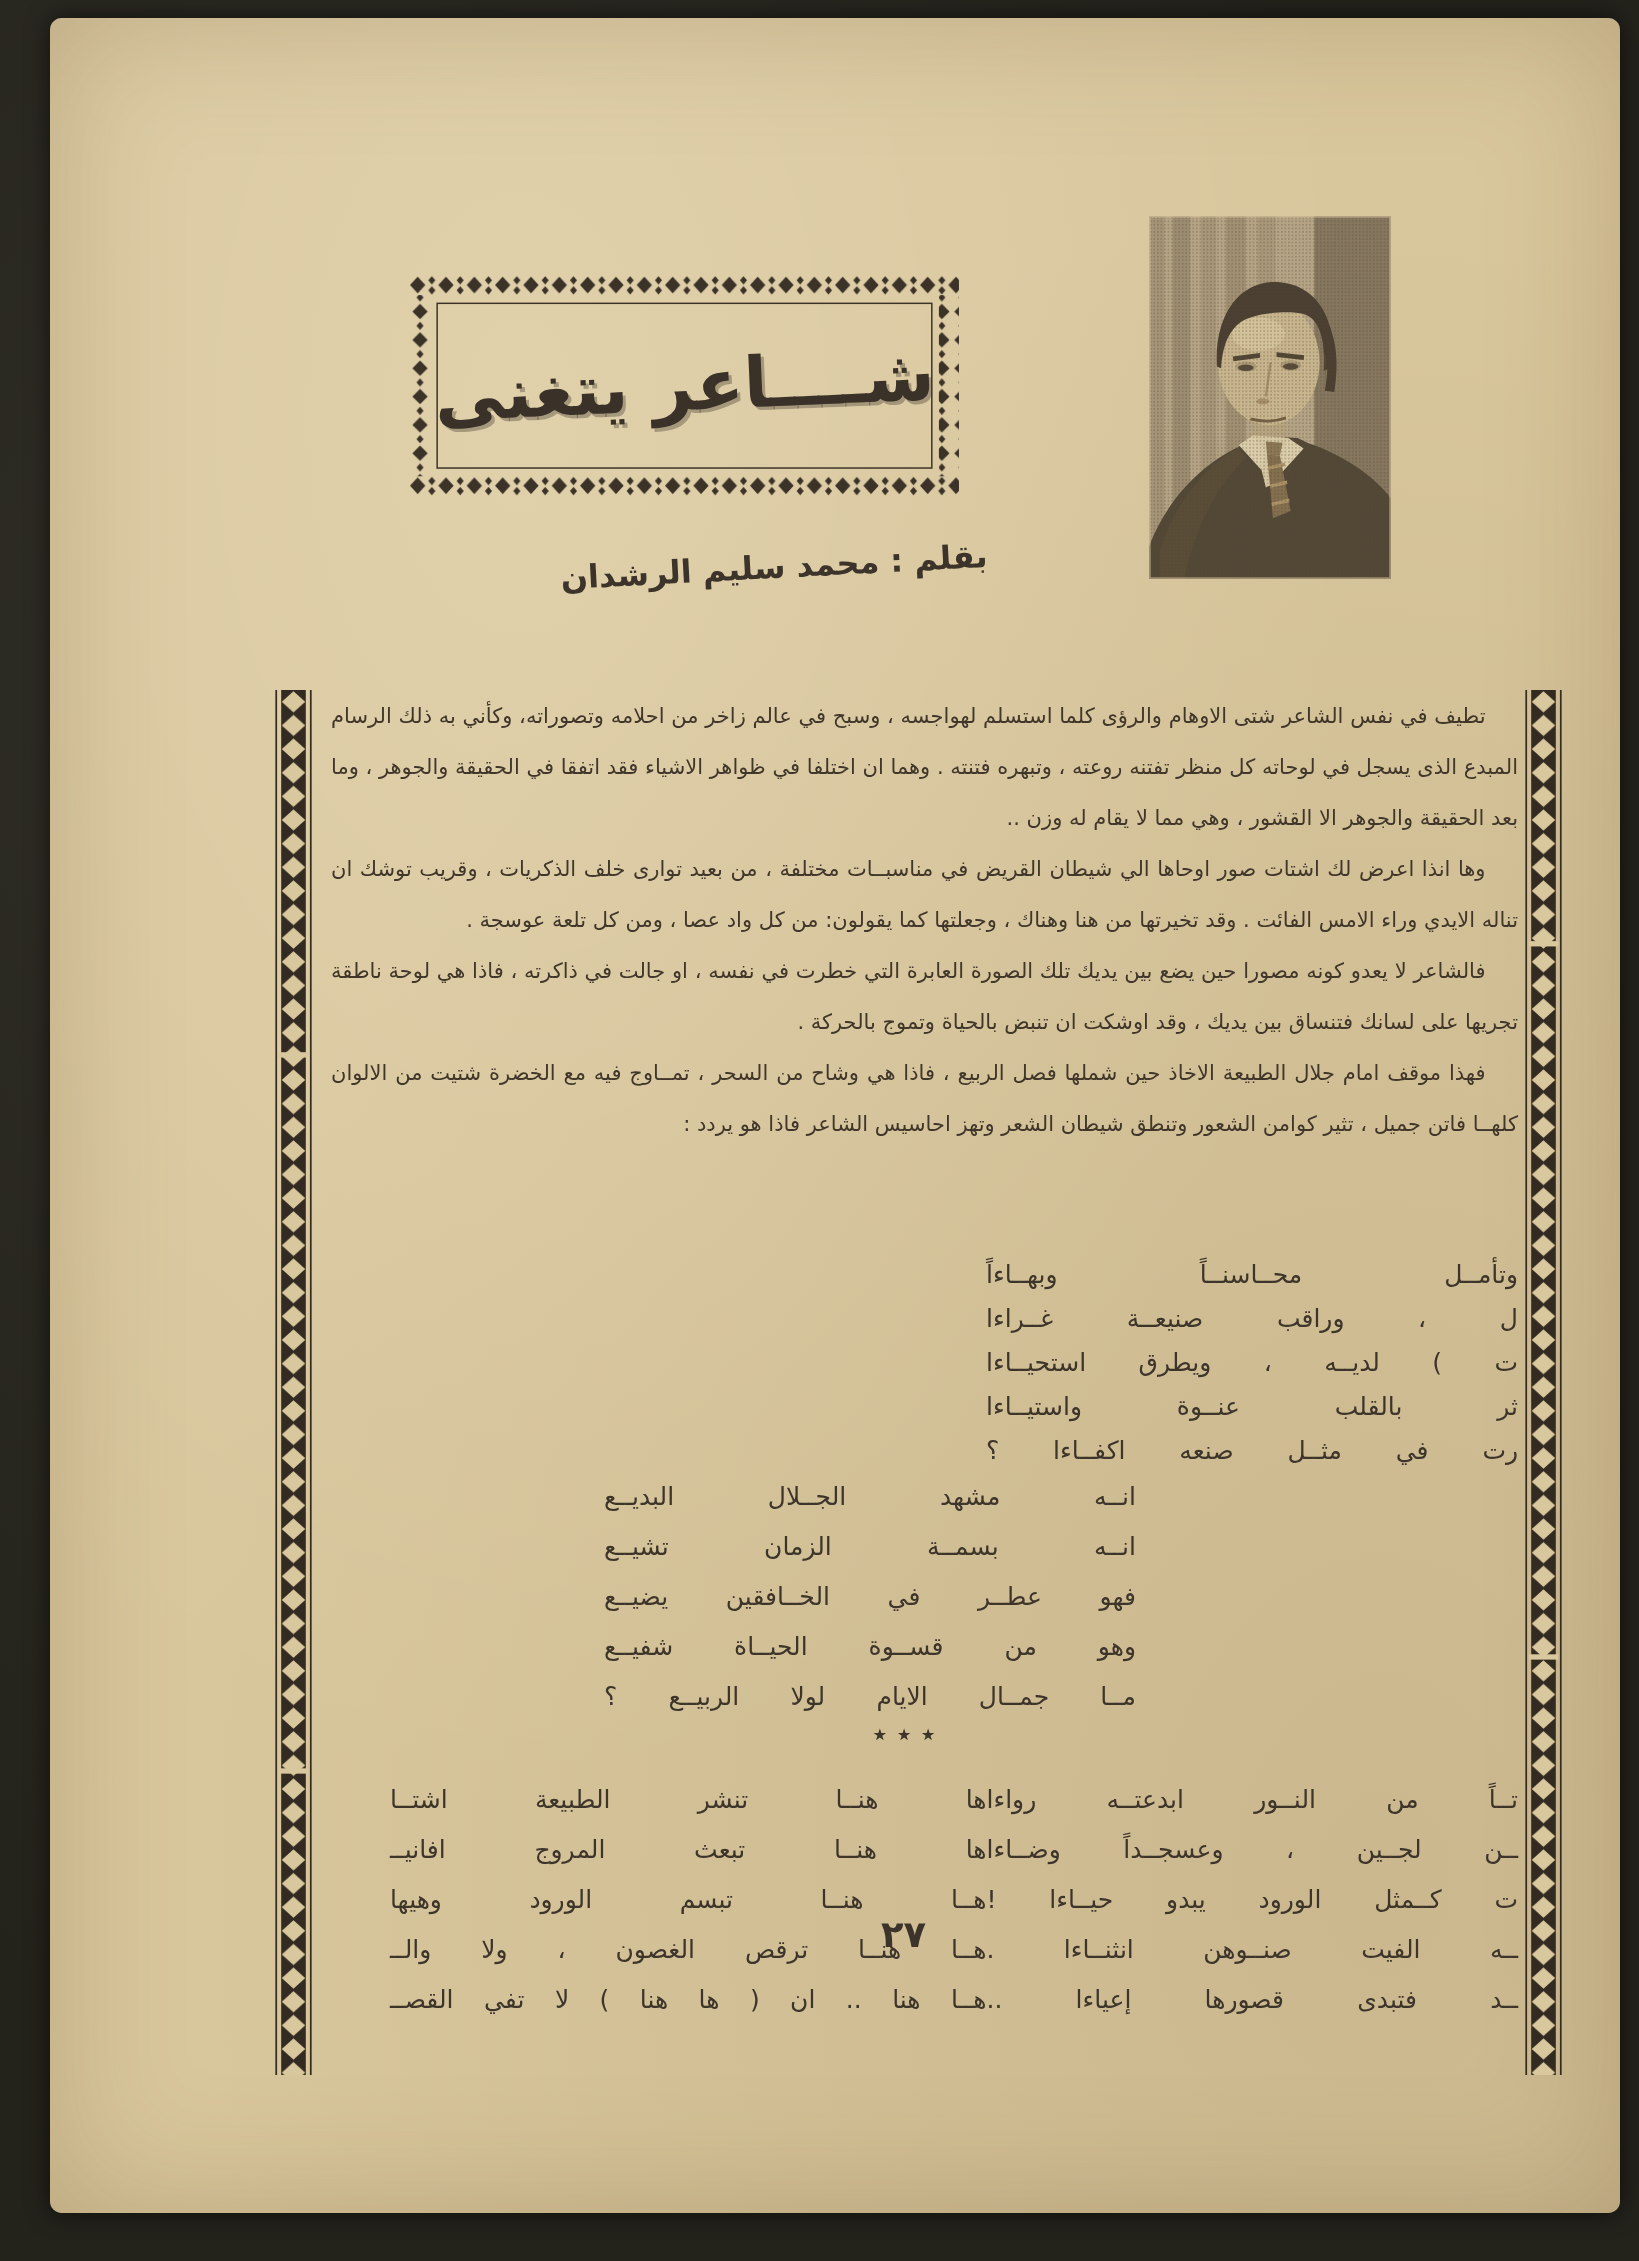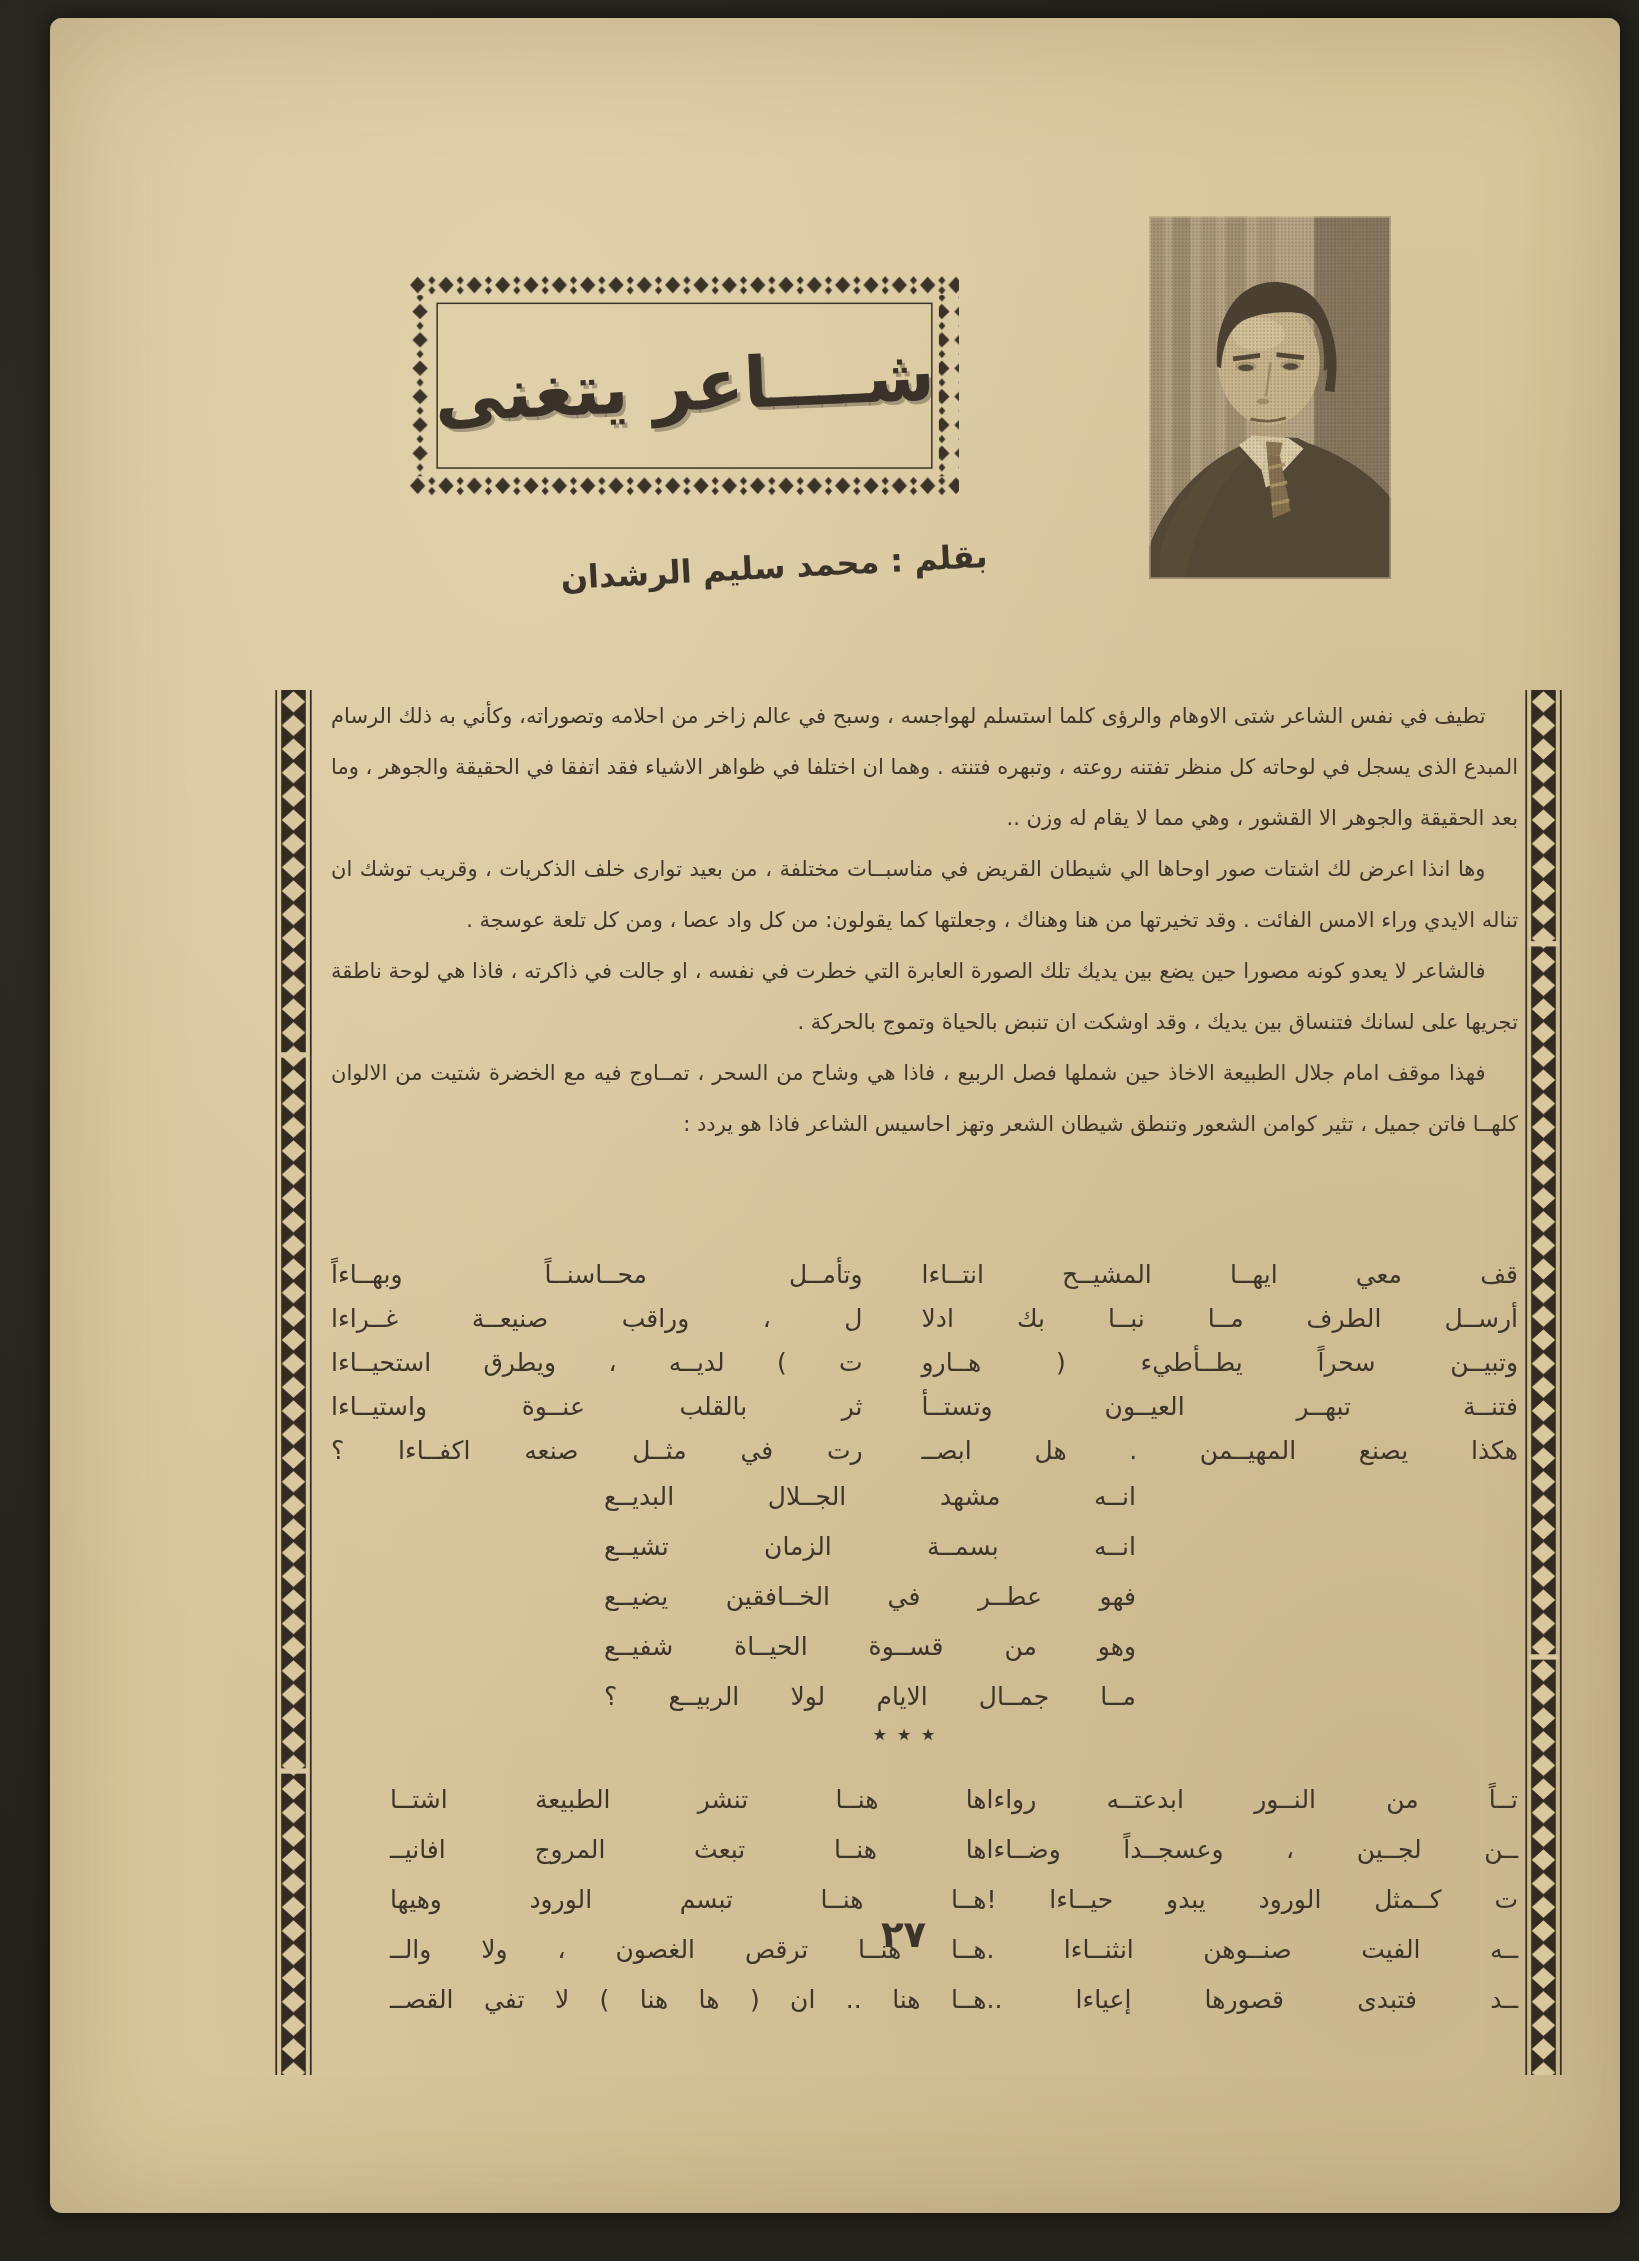--- a/index.html
+++ b/index.html
@@ -152,25 +152,20 @@
     <div class="byline">بقلم : محمد سليم الرشدان</div>
 
     <div class="prose">
       <p>تطيف في نفس الشاعر شتى الاوهام والرؤى كلما استسلم لهواجسه ، وسبح في عالم زاخر من احلامه وتصوراته، وكأني به ذلك الرسام المبدع الذى يسجل في لوحاته كل منظر تفتنه روعته ، وتبهره فتنته . وهما ان اختلفا في ظواهر الاشياء فقد اتفقا في الحقيقة والجوهر ، وما بعد الحقيقة والجوهر الا القشور ، وهي مما لا يقام له وزن ..</p>
       <p>وها انذا اعرض لك اشتات صور اوحاها الي شيطان القريض في مناسبــات مختلفة ، من بعيد توارى خلف الذكريات ، وقريب توشك ان تناله الايدي وراء الامس الفائت . وقد تخيرتها من هنا وهناك ، وجعلتها كما يقولون: من كل واد عصا ، ومن كل تلعة عوسجة .</p>
       <p>فالشاعر لا يعدو كونه مصورا حين يضع بين يديك تلك الصورة العابرة التي خطرت في نفسه ، او جالت في ذاكرته ، فاذا هي لوحة ناطقة تجريها على لسانك فتنساق بين يديك ، وقد اوشكت ان تنبض بالحياة وتموج بالحركة .</p>
       <p>فهذا موقف امام جلال الطبيعة الاخاذ حين شملها فصل الربيع ، فاذا هي وشاح من السحر ، تمــاوج فيه مع الخضرة شتيت من الالوان كلهــا فاتن جميل ، تثير كوامن الشعور وتنطق شيطان الشعر وتهز احاسيس الشاعر فاذا هو يردد :</p>
     </div>
 
     <div class="poem-cols poem1">
-      <div class="hemi first">قف معي ايهــا المشيــح انتــاءا
-أرســل الطرف مــا نبــا بك ادلا
-وتبيــن سحراً يطــأطيء ( هــارو
-فتنــة تبهــر العيــون وتستــأ
-هكذا يصنع المهيــمن . هل ابصــ</div>
       <div class="hemi second">وتأمــل محــاسنــاً وبهــاءاً
 ل ، وراقب صنيعــة غــراءا
 ت ) لديــه ، ويطرق استحيــاءا
 ثر بالقلب عنــوة واستيــاءا
 رت في مثــل صنعه اكفــاءا ؟</div>
     </div>
 
     <div class="poem-mid">انــه مشهد الجــلال البديــع
 انــه بسمــة الزمان تشيــع
 فهو عطــر في الخــافقين يضيــع

